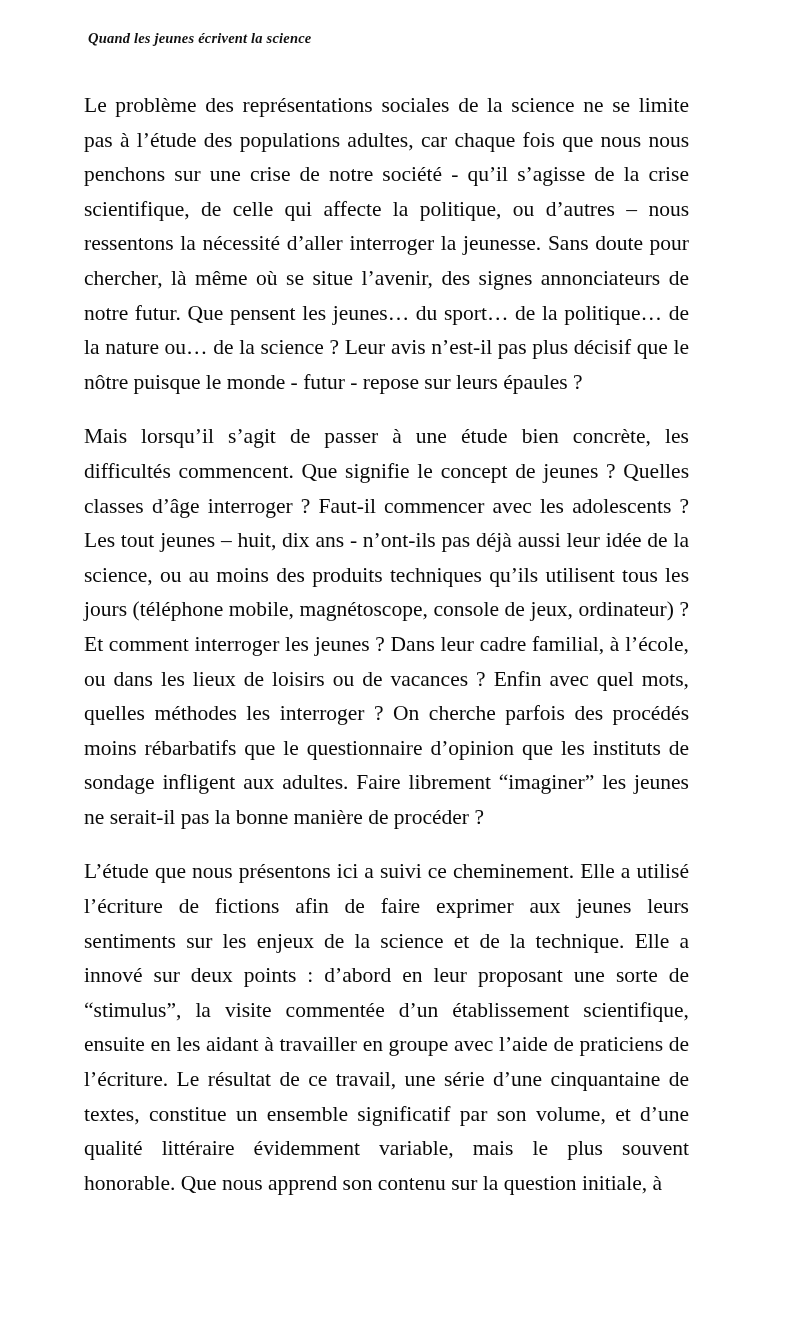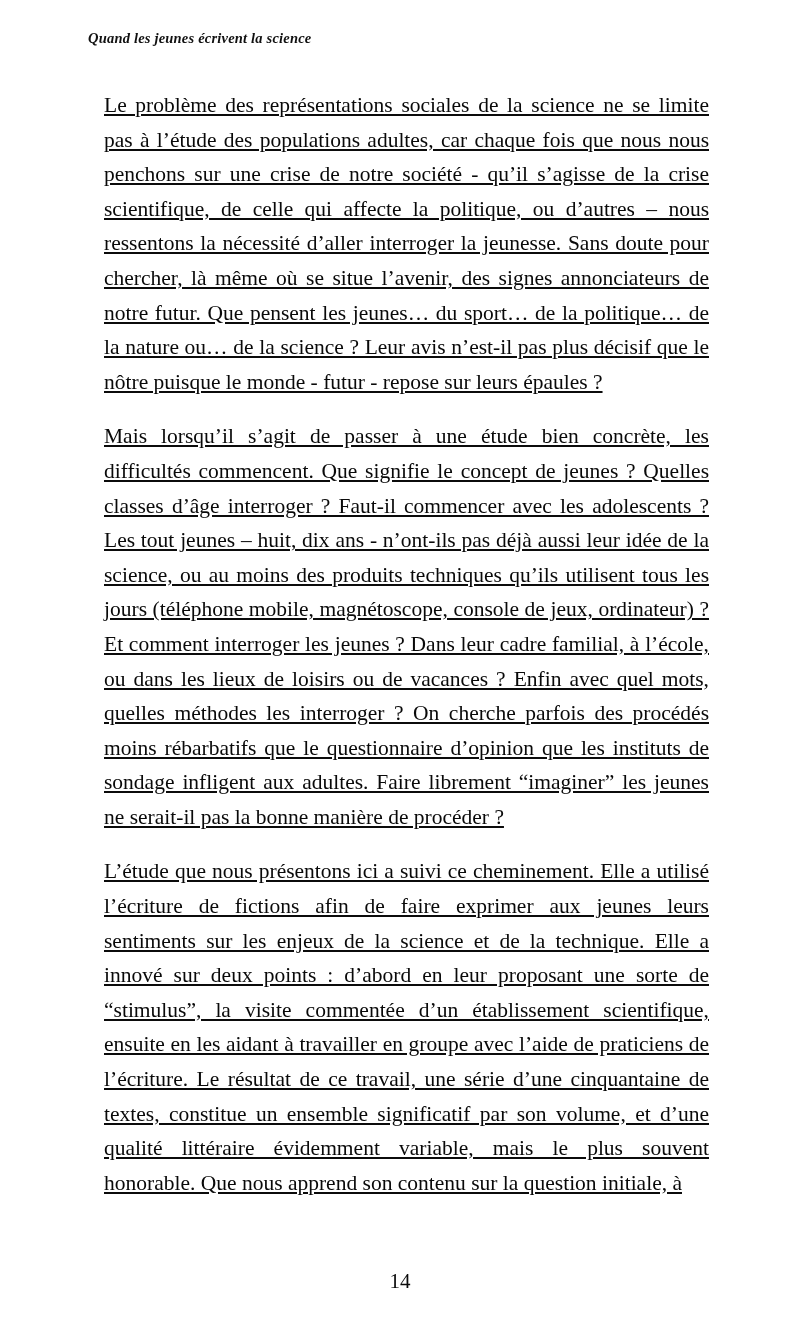--- a/index.html
+++ b/index.html
@@ -26,23 +26,22 @@
     left: 88px;
     font-style: italic;
     font-weight: bold;
     font-size: 14.5px;
     letter-spacing: 0.2px;
     color: #111;
   }
   .body-block {
     position: absolute;
     top: 88px;
-    left: 104px;
+    left: 84px;
     width: 605px;
-    text-decoration: underline;
   }
   p.para {
     margin: 0 0 20px 0;
     font-size: 21.5px;
     line-height: 34.6px;
     text-align: justify;
     text-justify: inter-word;
     hyphens: manual;
     color: #090909;
   }
@@ -65,15 +64,14 @@
 <div class="page">
 
   <div class="running-head">Quand les jeunes écrivent la science</div>
 
   <div class="body-block">
     <p class="para">Le problème des représentations sociales de la science ne se limite pas à l’étude des populations adultes, car chaque fois que nous nous penchons sur une crise de notre société - qu’il s’agisse de la crise scientifique, de celle qui affecte la politique, ou d’autres – nous ressentons la nécessité d’aller interroger la jeunesse. Sans doute pour chercher, là même où se situe l’avenir, des signes annonciateurs de notre futur. Que pensent les jeunes… du sport… de la politique… de la nature ou… de la science ? Leur avis n’est-il pas plus décisif que le nôtre puisque le monde - futur - repose sur leurs épaules ?</p>
     <p class="para">Mais lorsqu’il s’agit de passer à une étude bien concrète, les difficultés commencent. Que signifie le concept de jeunes ? Quelles classes d’âge interroger ? Faut-il commencer avec les adolescents ? Les tout jeunes – huit, dix ans - n’ont-ils pas déjà aussi leur idée de la science, ou au moins des produits techniques qu’ils utilisent tous les jours (téléphone mobile, magnétoscope, console de jeux, ordinateur) ? Et comment interroger les jeunes ? Dans leur cadre familial, à l’école, ou dans les lieux de loisirs ou de vacances ? Enfin avec quel mots, quelles méthodes les interroger ? On cherche parfois des procédés moins rébarbatifs que le questionnaire d’opinion que les instituts de sondage infligent aux adultes. Faire librement “imaginer” les jeunes ne serait-il pas la bonne manière de procéder ?</p>
     <p class="para">L’étude que nous présentons ici a suivi ce cheminement. Elle a utilisé l’écriture de fictions afin de faire exprimer aux jeunes leurs sentiments sur les enjeux de la science et de la technique. Elle a innové sur deux points : d’abord en leur proposant une sorte de “stimulus”, la visite commentée d’un établissement scientifique, ensuite en les aidant à travailler en groupe avec l’aide de praticiens de l’écriture. Le résultat de ce travail, une série d’une cinquantaine de textes, constitue un ensemble significatif par son volume, et d’une qualité littéraire évidemment variable, mais le plus souvent honorable. Que nous apprend son contenu sur la question initiale, à</p>
   </div>
 
-  <div class="folio">14</div>
 
 </div>
 
 </body></html>

